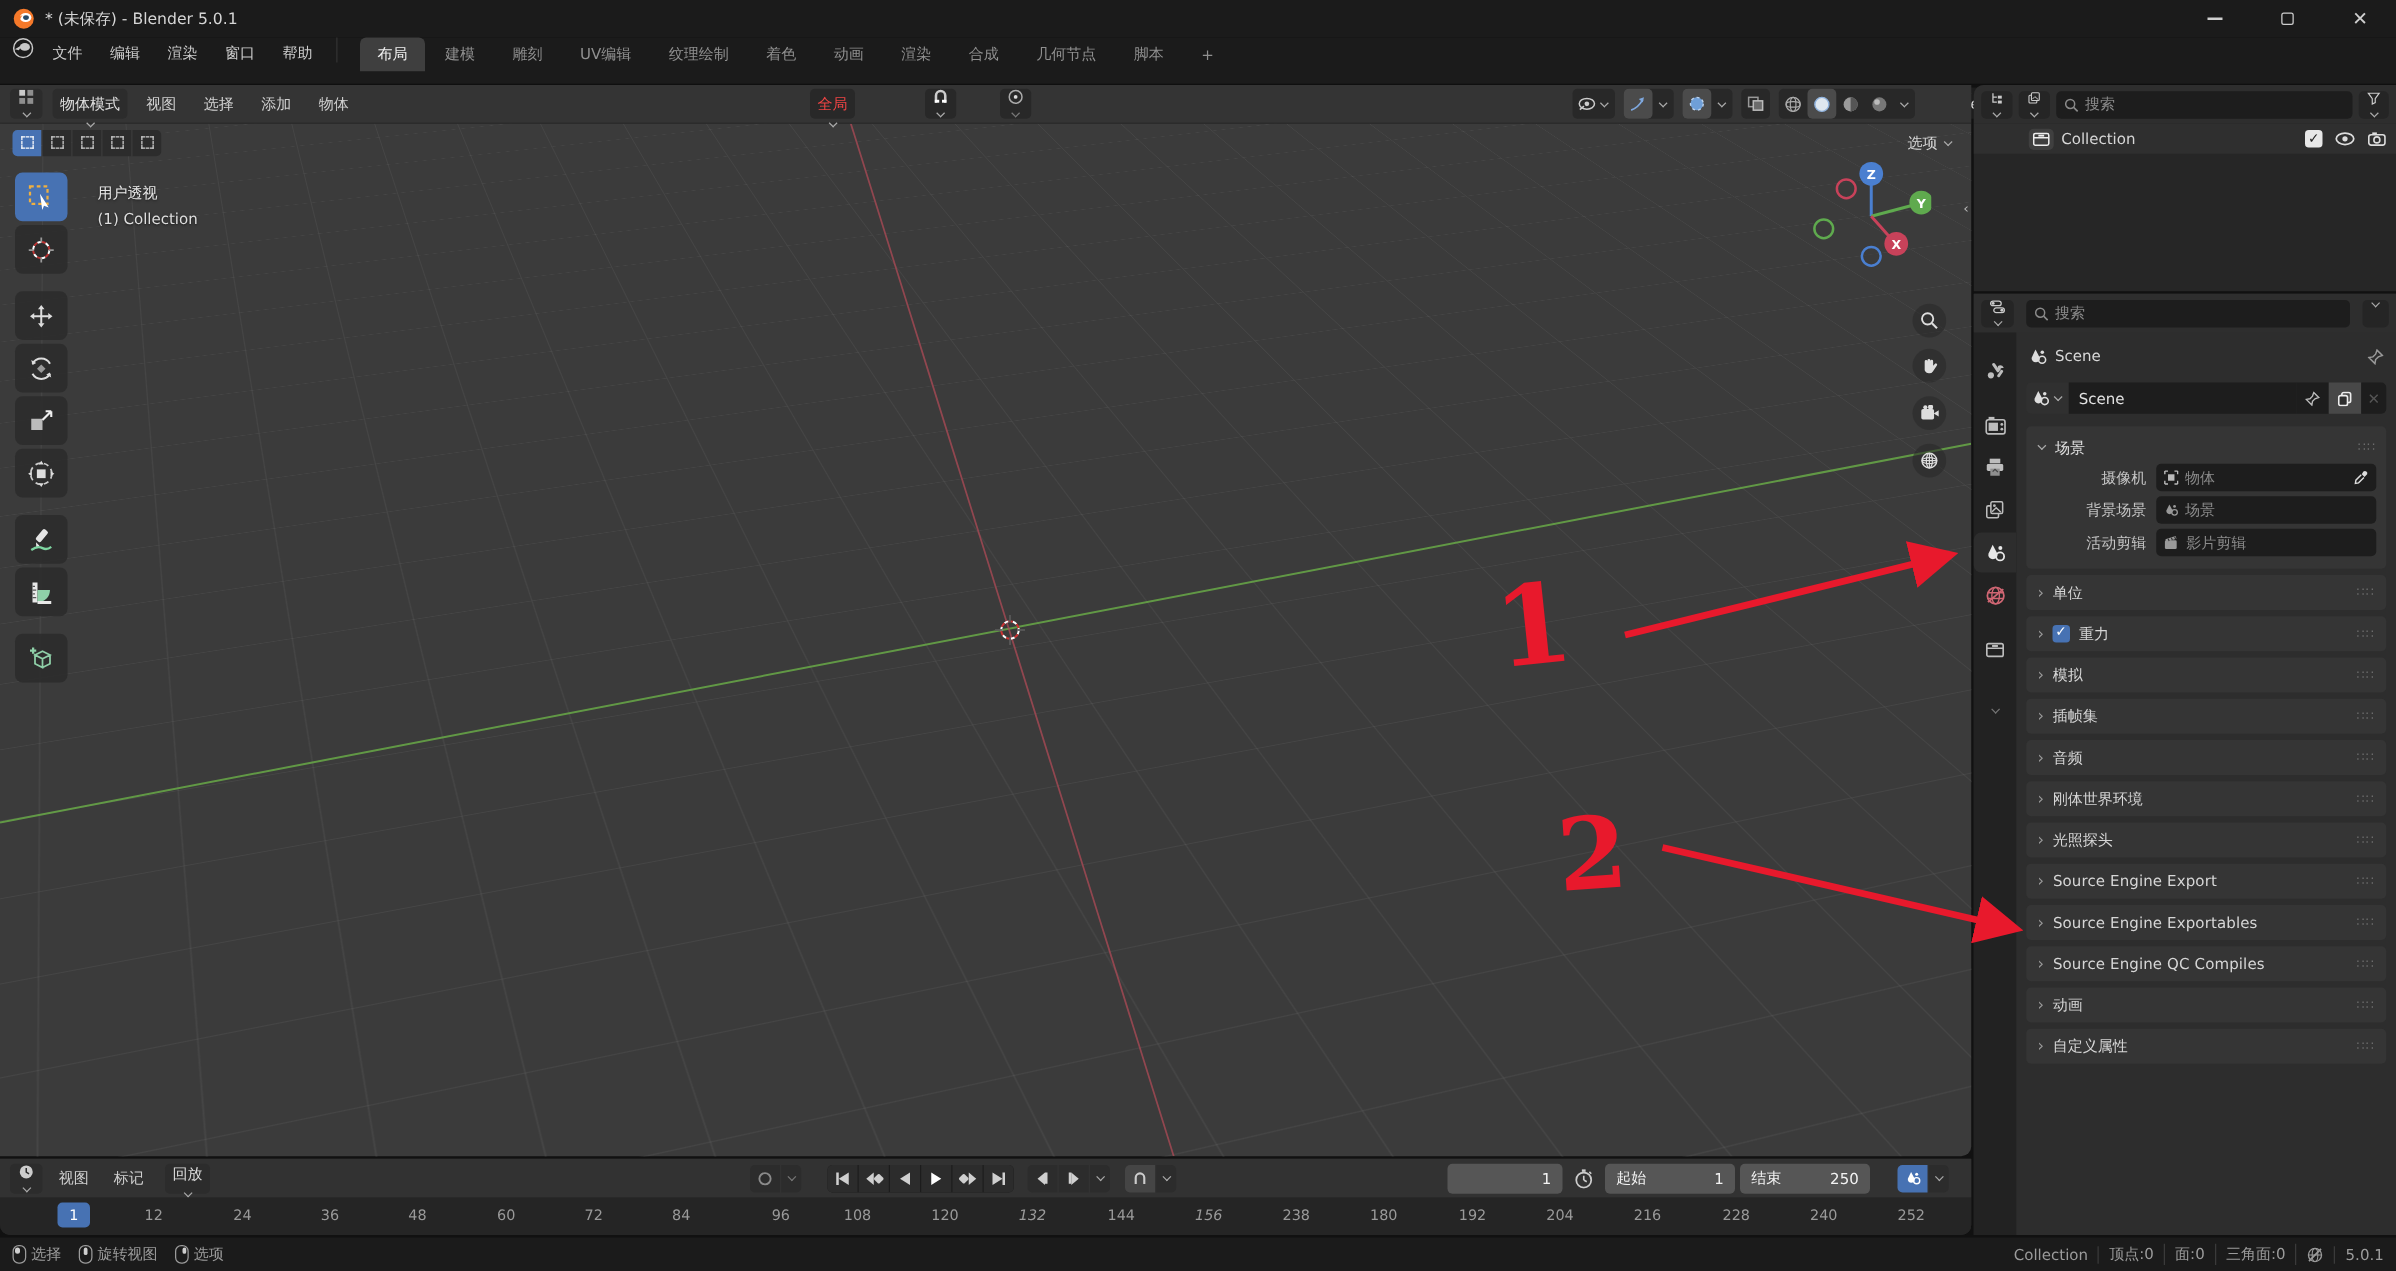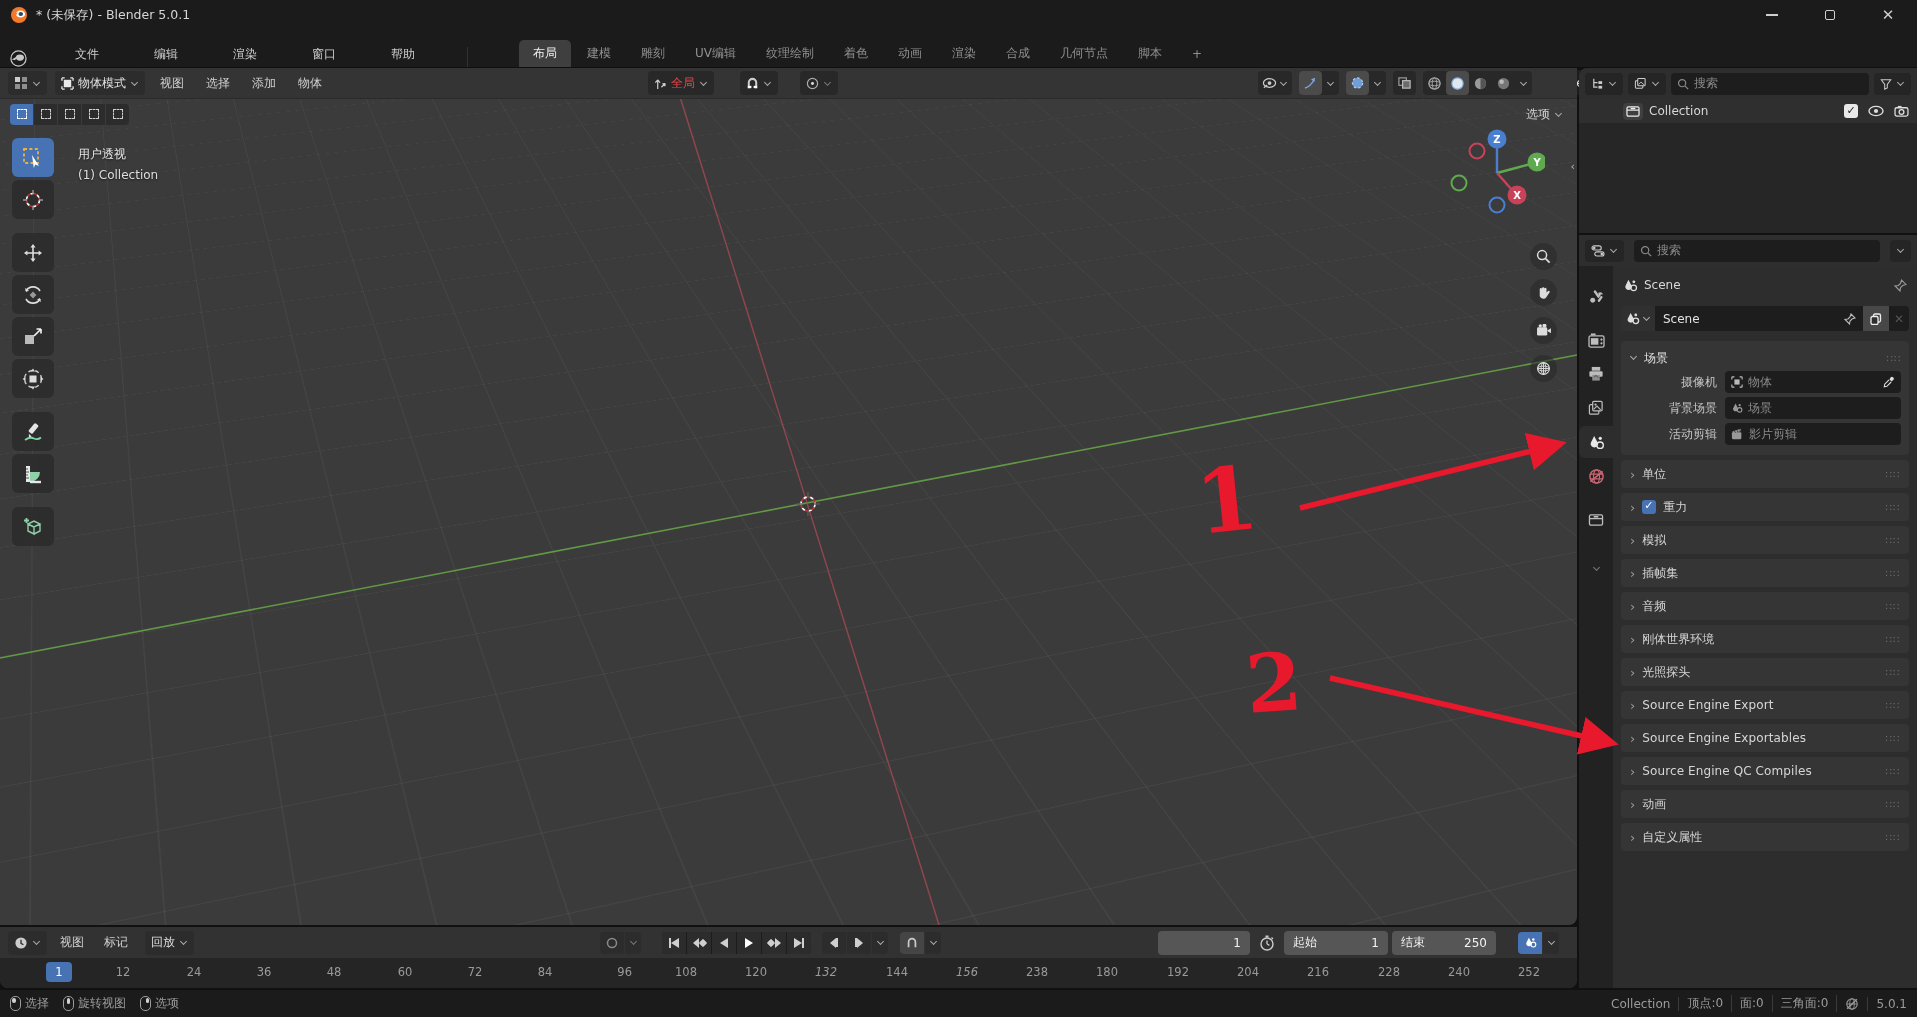--- a/index.html
+++ b/index.html
@@ -6,37 +6,37 @@
   html,body { background:#111; }
   body { font-family:"DejaVu Sans","Liberation Sans",sans-serif; font-size:12px; color:#c8c8c8;
          -webkit-font-smoothing:antialiased; }
   #root { position:relative; width:1917px; height:1017px; overflow:hidden; background:#111; }
 
   
   .chev { display:inline-block; width:5px; height:5px; border-right:1.4px solid #aaa; border-bottom:1.4px solid #aaa;
           transform:rotate(45deg); margin:0 2px 2px 2px; flex:0 0 auto; }
   .chev.dim { border-color:#777; }
   .hrow { display:flex; align-items:center; }
-  .btnbox { background:#282828; border-radius:4px; display:flex; align-items:center; padding:0 6px; height:24px; gap:4px; }
+  .btnbox { background:#282828; border-radius:4px; display:flex; align-items:center; padding:0 6px; height:24px; gap:4px;flex-direction:column; }
   .field { background:#1d1d1d; border-radius:4px; display:flex; align-items:center; padding:0 6px; color:#8a8a8a; }
   .dots { color:#6d6d6d; font-size:10px; letter-spacing:1px; }
   svg { display:block; }
 
   
   .titlebar { position:absolute; left:0; top:0; width:1917px; height:30px; background:#1b1b1b;
               display:flex; align-items:center; padding-left:10px; }
   .titlebar .title { color:#d6d6d6; font-size:12.5px; margin-left:8px; }
   .winbtns { position:absolute; right:0; top:0; height:30px; display:flex; }
   .winbtn { width:58px; height:30px; display:flex; align-items:center; justify-content:center; color:#cfcfcf; }
   .winbtn .bar { width:12px; height:1.6px; background:#cfcfcf; }
   .winbtn .sq { width:10px; height:10px; border:1.4px solid #cfcfcf; border-radius:2px; }
 
   
   .menubar { position:absolute; left:0; top:30px; width:1917px; height:38px; background:#1b1b1b;
-             border-bottom:1px solid #0f0f0f; display:flex; align-items:flex-end;gap:33px; }
+             border-bottom:1px solid #0f0f0f; display:flex; align-items:flex-start; }
   .menubar .menu { padding:4px 11px; color:#cccccc; }
   .wstabs { display:flex; align-items:center; margin-left:10px; gap:2px; }
   .wstab { padding:5px 14px; border-radius:5px 5px 0 0; color:#909090; }
   .wstab.active { background:#3f3f3f; color:#f0f0f0; }
   .mb-sep { width:1px; height:20px; background:#333; margin:0 8px; }
   .idblock { display:flex; align-items:center; height:25px; }
   .idblock .icbox { background:#2a2a2a; border-radius:4px 0 0 4px; height:25px; display:flex; align-items:center; padding:0 4px; gap:2px; }
   .idblock .name { background:#1d1d1d; height:25px; display:flex; align-items:center; padding:0 8px; color:#e3e3e3; min-width:96px; }
   .idblock .mini { background:#353535; height:25px; width:26px; display:flex; align-items:center; justify-content:center; }
   .idblock .x { background:#1d1d1d; border-radius:0 4px 4px 0; height:25px; width:20px; display:flex; align-items:center; justify-content:center; color:#555; }

